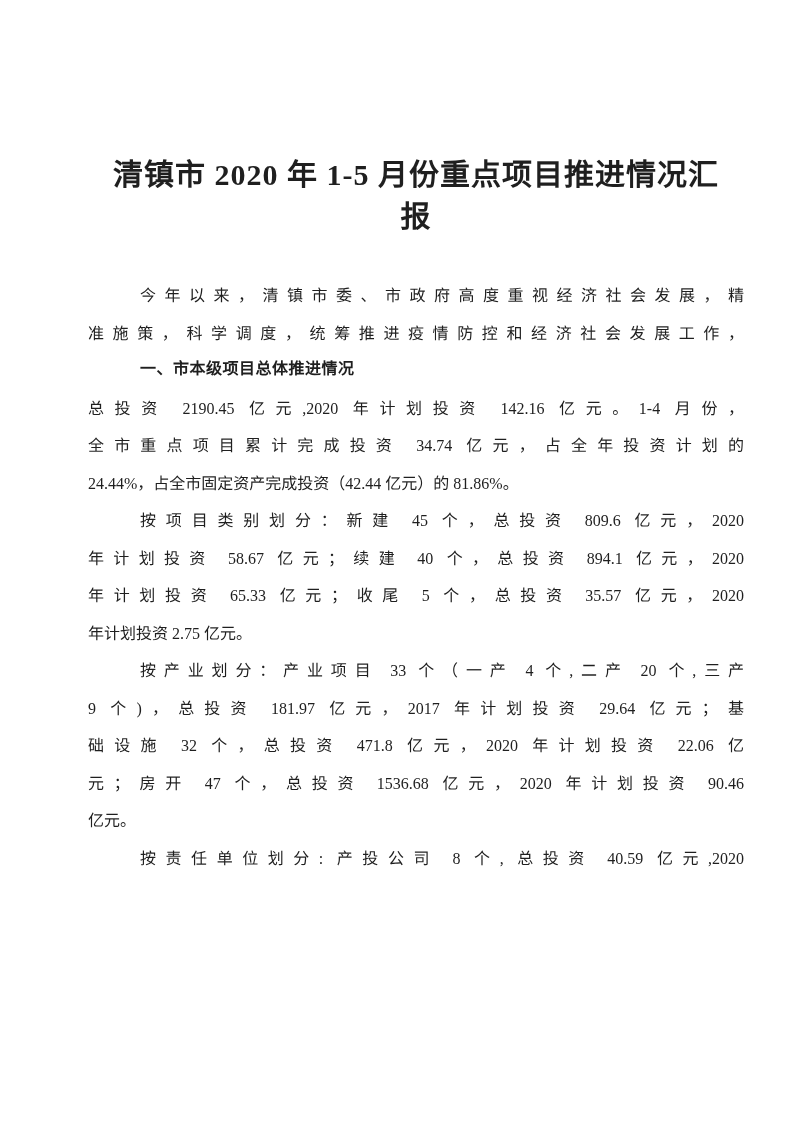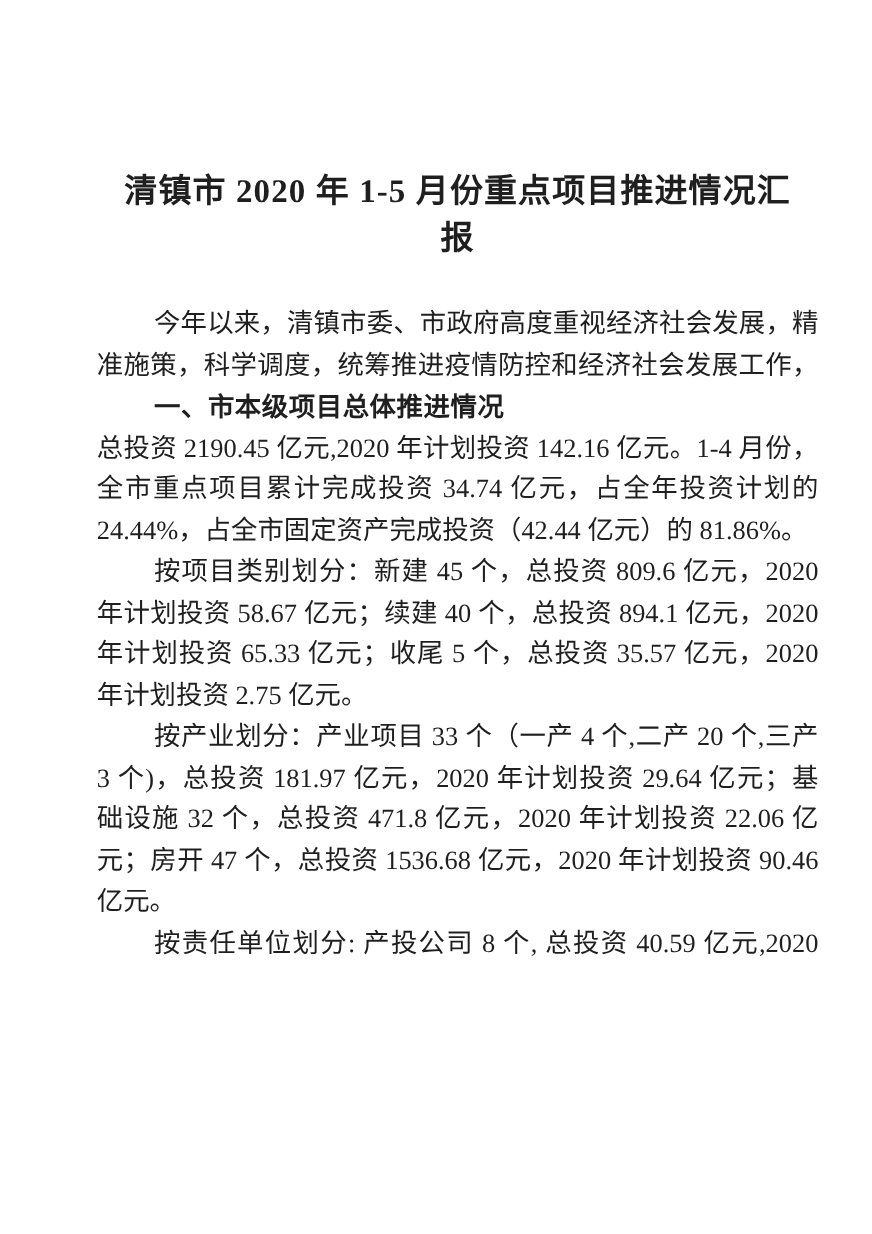--- a/index.html
+++ b/index.html
@@ -23,33 +23,33 @@
   .doc-title {
     margin: 0;
     font-size: 30px;
     line-height: 42px;
     font-weight: 600;
     text-align: center;
     letter-spacing: 1px;
   }
   .doc-body {
     margin-top: 39px;
-    font-size: 24px;
+    font-size: 16px;
     line-height: 37.5px;
   }
   .para { margin: 0; }
   .line {
     text-align: justify;
     text-align-last: justify;
     white-space: normal;
   }
   .line.first { text-indent: 52px; }
   .line.last  { text-align-last: left; }
   .para.heading .line {
-    font-family: Liberation Sans, sans-serif;
+    font-family: Liberation Mono, monospace;
     font-weight: bold;
     text-align-last: left;
     letter-spacing: 0.5px;
   }
 </style>
 </head>
 <body>
 
 <div class="page" style="color: rgb(31, 31, 31); background: rgb(255, 255, 255);">
   <h1 class="doc-title">
@@ -70,21 +70,21 @@
         <div class="line last">24.44%，占全市固定资产完成投资（42.44 亿元）的 81.86%。</div>
       </div>
       <div class="para body">
         <div class="line first">按项目类别划分：新建 45 个，总投资 809.6 亿元，2020</div>
         <div class="line">年计划投资 58.67 亿元；续建 40 个，总投资 894.1 亿元，2020</div>
         <div class="line">年计划投资 65.33 亿元；收尾 5 个，总投资 35.57 亿元，2020</div>
         <div class="line last">年计划投资 2.75 亿元。</div>
       </div>
       <div class="para body">
         <div class="line first">按产业划分：产业项目 33 个（一产 4 个,二产 20 个,三产</div>
-        <div class="line">3 个)，总投资 181.97 亿元，2020 年计划投资 29.64 亿元；基</div>
+        <div class="line">9 个)，总投资 181.97 亿元，2017 年计划投资 29.64 亿元；基</div>
         <div class="line">础设施 32 个，总投资 471.8 亿元，2020 年计划投资 22.06 亿</div>
         <div class="line">元；房开 47 个，总投资 1536.68 亿元，2020 年计划投资 90.46</div>
         <div class="line last">亿元。</div>
       </div>
       <div class="para body">
         <div class="line first">按责任单位划分: 产投公司 8 个, 总投资 40.59 亿元,2020</div>
       </div>
     </div>
 </div>
 

